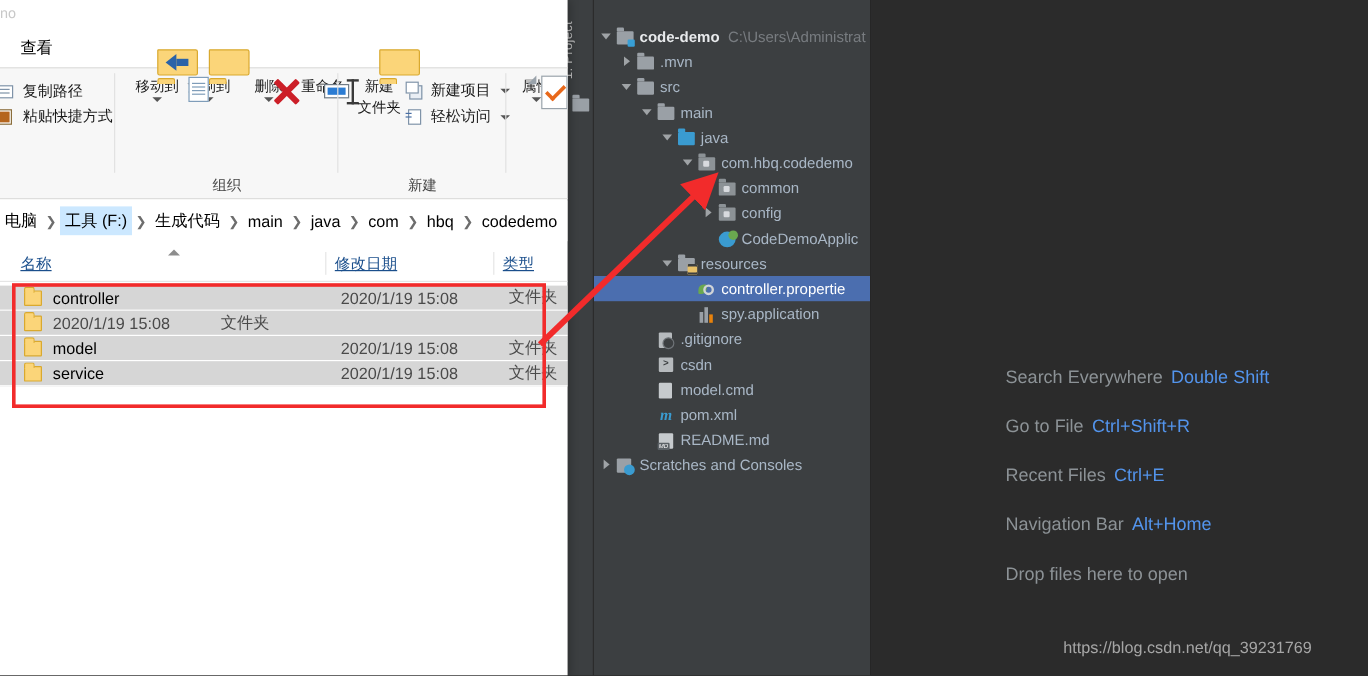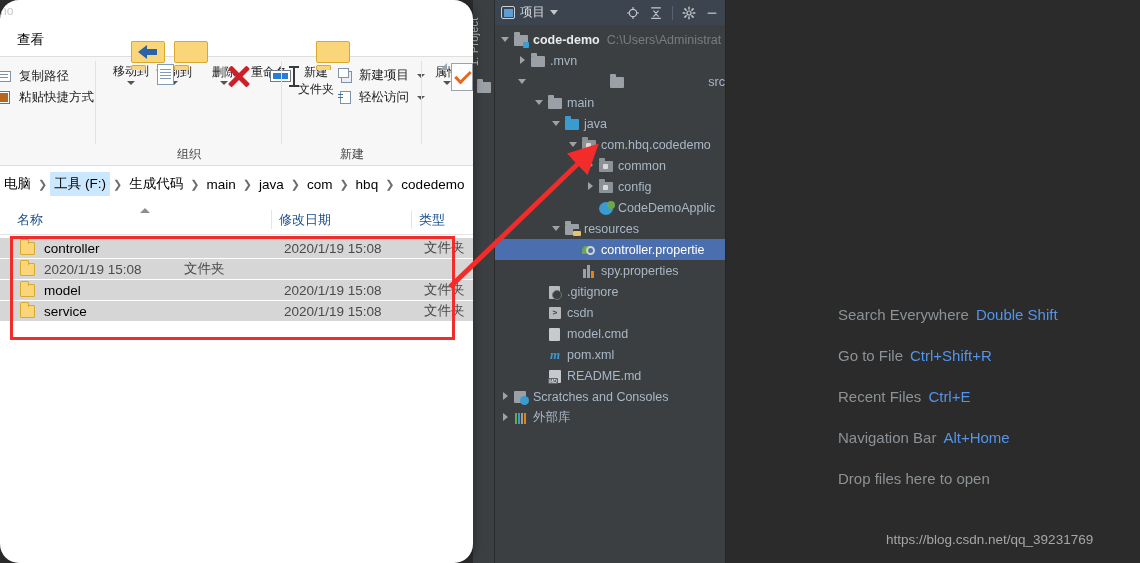--- a/index.html
+++ b/index.html
@@ -201,21 +201,20 @@
   .watermark {
     position: absolute; left: 886px; top: 532px;
     color: #a6a6a6; font-size: 13.5px; white-space: nowrap;
   }
 
   
   #explorer {
     position: absolute; left: 0; top: 0; width: 473px; height: 563px;
     background: #ffffff; overflow: hidden;
     box-shadow: 3px 0 7px rgba(0,0,0,.22);
-    border-radius: 19px;
   }
   .exp-tabtext {
     position: absolute; left: 0; top: 4px;
     font-size: 12px; color: #c8c8c8;
   }
   .ribbon-tabs {
     position: absolute; left: 0; top: 28px; width: 473px; height: 28px;
     background: #ffffff;
   }
   .ribbon-tab {
@@ -349,21 +348,21 @@
     font-size: 13.5px; color: #000; overflow: hidden; white-space: nowrap;
   }
   .crumb { padding: 3px 4px; }
   .crumb.active { background: #cce8ff; }
   .crumb-sep { color: #6d6d6d; font-size: 11px; padding: 0 3px; }
 
   .col-head {
     position: absolute; left: 0; top: 205px; width: 473px; height: 30px;
     border-bottom: 1px solid #e5e5e5; font-size: 13px; color: #1b4f8c;
   }
-  .col-head .ch { position: absolute; top: 6px; }
+  .col-head .ch { position: absolute; top: 6px; text-decoration: underline; }
   .col-head .vline { position: absolute; top: 5px; height: 19px; width: 1px; background: #e5e5e5; }
   .sort-caret {
     position: absolute; left: 140px; top: 3px; width: 0; height: 0;
     border-left: 5px solid transparent; border-right: 5px solid transparent;
     border-bottom: 5px solid #8d8d8d;
   }
 
   .filelist { position: absolute; left: 0; top: 238px; width: 473px; }
   .frow {
     position: relative; height: 21px; display: flex; align-items: center;
@@ -397,61 +396,37 @@
   <div id="idea">
 
     <div class="tool-strip">
       <div class="tool-strip-btn">
         <span>1: Project</span>
       </div>
       <div class="tool-strip-folder"></div>
     </div>
 
     <div class="proj-panel">
-      <div class="proj-header">
-        <div class="proj-header-left">
-          <div class="proj-icon-box"></div>
-          <div class="proj-title">项目</div>
-          <div class="caret-down"></div>
-        </div>
-        <div class="proj-header-right">
-          <svg class="hdr-icon" viewBox="0 0 16 16">
-            <circle cx="8" cy="8" r="4.2" fill="none" stroke="#c4c7c9" stroke-width="1.3"></circle>
-            <path d="M8 1.2V4 M8 12V14.8 M1.2 8H4 M12 8H14.8" stroke="#c4c7c9" stroke-width="1.3"></path>
-          </svg>
-          <svg class="hdr-icon" viewBox="0 0 16 16">
-            <path d="M2.5 2.2h11 M5 5.2l3 3 3-3 M5 12.2l3-3 3 3 M2.5 14.2h11" stroke="#c4c7c9" stroke-width="1.3" fill="none"></path>
-          </svg>
-          <div class="hdr-sep"></div>
-          <svg class="hdr-icon" viewBox="0 0 16 16">
-            <circle cx="8" cy="8" r="2.3" fill="none" stroke="#c4c7c9" stroke-width="1.4"></circle>
-            <path d="M8 1.3v2 M8 12.7v2 M1.3 8h2 M12.7 8h2 M3.3 3.3l1.4 1.4 M11.3 11.3l1.4 1.4 M12.7 3.3l-1.4 1.4 M4.7 11.3l-1.4 1.4" stroke="#c4c7c9" stroke-width="1.7" stroke-linecap="round"></path>
-          </svg>
-          <svg class="hdr-icon" viewBox="0 0 16 16">
-            <path d="M3 8.2h10" stroke="#c4c7c9" stroke-width="1.4"></path>
-          </svg>
-        </div>
-      </div>
       <div class="tree" id="tree">
-          <div class="tree-row root" style="padding-left: 5px;">
+          <div class="tree-row root" style="padding-left: 5px; margin-top: 16px;">
             <span class="tw open"></span>
             <span class="tree-ico">
               <i class="ic-folder-b"></i>
             </span>
             <span class="tree-label">code-demo</span>
             <span class="tree-sub">C:\Users\Administrat</span>
           </div>
           <div class="tree-row" style="padding-left: 22px;">
             <span class="tw closed"></span>
             <span class="tree-ico">
               <i class="ic-folder"></i>
             </span>
             <span class="tree-label">.mvn</span>
           </div>
-          <div class="tree-row" style="padding-left: 22px; justify-content: space-between;">
+          <div class="tree-row" style="padding-left: 22px;">
             <span class="tw open"></span>
             <span class="tree-ico">
               <i class="ic-folder"></i>
             </span>
             <span class="tree-label">src</span>
           </div>
           <div class="tree-row" style="padding-left: 39px;">
             <span class="tw open"></span>
             <span class="tree-ico">
               <i class="ic-folder"></i>
@@ -512,21 +487,21 @@
           </div>
           <div class="tree-row" style="padding-left: 73px;">
             <span class="tw "></span>
             <span class="tree-ico">
               <i class="ic-bars">
                 <i style="left:0;height:9px;background:#9aa0a6"></i>
                 <i style="left:4px;height:13px;background:#9aa0a6"></i>
                 <i style="left:8px;height:7px;background:#e8820c"></i>
               </i>
             </span>
-            <span class="tree-label">spy.properties</span>
+            <span class="tree-label">spy.application</span>
           </div>
           <div class="tree-row" style="padding-left: 39px;">
             <span class="tw "></span>
             <span class="tree-ico">
               <i class="ic-gitign"></i>
             </span>
             <span class="tree-label">.gitignore</span>
           </div>
           <div class="tree-row" style="padding-left: 39px;">
             <span class="tw "></span>
@@ -555,32 +530,20 @@
               <i class="ic-md"></i>
             </span>
             <span class="tree-label">README.md</span>
           </div>
           <div class="tree-row" style="padding-left: 5px;">
             <span class="tw closed"></span>
             <span class="tree-ico">
               <i class="ic-scratch"></i>
             </span>
             <span class="tree-label">Scratches and Consoles</span>
-          </div>
-          <div class="tree-row" style="padding-left: 5px;">
-            <span class="tw closed"></span>
-            <span class="tree-ico">
-              <i class="ic-lib">
-                <i style="left:0;background:#6aa84f"></i>
-                <i style="left:3px;background:#3a9bd0"></i>
-                <i style="left:6px;background:#9aa0a6"></i>
-                <i style="left:9px;background:#e8820c"></i>
-              </i>
-            </span>
-            <span class="tree-label">外部库</span>
           </div>
         </div>
     </div>
 
     <div class="hints" id="hints">
         <div class="hint-row"><span>Search Everywhere</span><span class="hint-key">Double Shift</span></div>
         <div class="hint-row"><span>Go to File</span><span class="hint-key">Ctrl+Shift+R</span></div>
         <div class="hint-row"><span>Recent Files</span><span class="hint-key">Ctrl+E</span></div>
         <div class="hint-row"><span>Navigation Bar</span><span class="hint-key">Alt+Home</span></div>
         <div class="hint-row"><span>Drop files here to open</span></div>
@@ -611,21 +574,21 @@
         <div class="rsmall" style="left:-2px; top:32px;">
           <span class="mini-ico">
             <i class="orange"></i>
           </span>
           <span>粘贴快捷方式</span>
         </div>
         <div class="rdiv"></div>
       </div>
 
       <div class="rgroup" style="left:96px; width:186px;">
-        <div class="rbig" style="left:8px;font-family:Liberation Mono, monospace;">
+        <div class="rbig" style="left:8px;">
           <span class="g-folder">
             <i class="tab"></i><i class="body"></i><i class="g-arrow-left"></i>
           </span>
           <span class="lbl">移动到</span>
           <span class="arrow"></span>
         </div>
         <div class="rbig" style="left:51px;">
           <span class="g-folder">
             <i class="tab"></i><i class="body"></i>
             <i class="g-doc">

